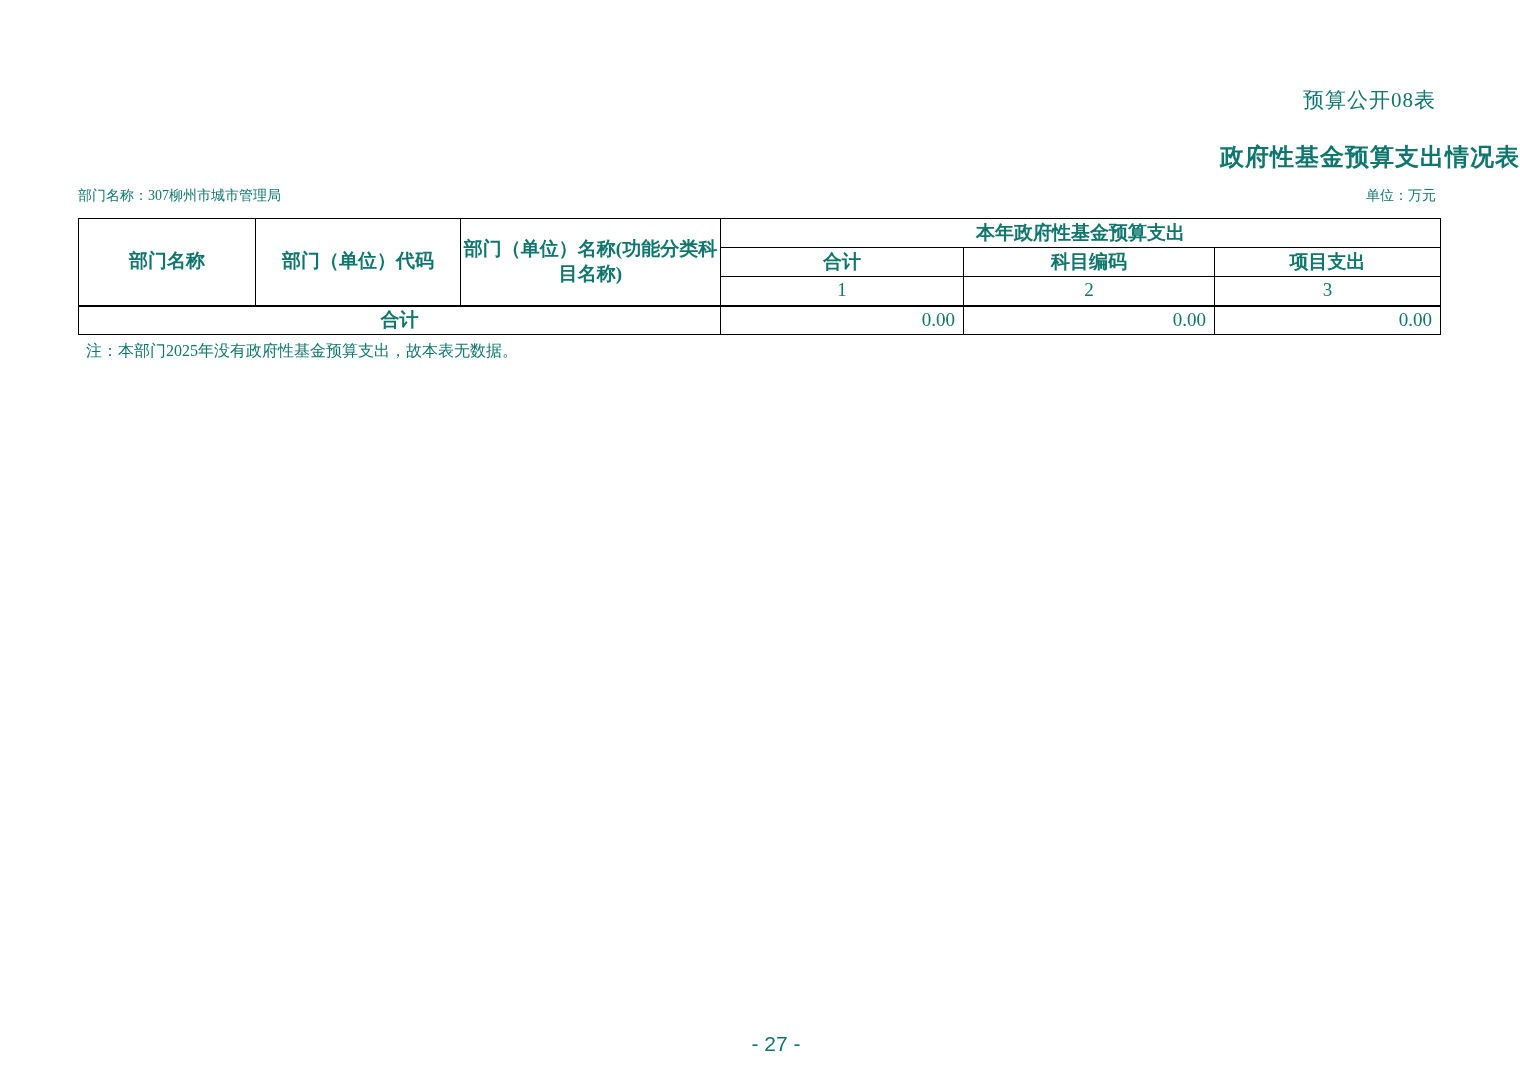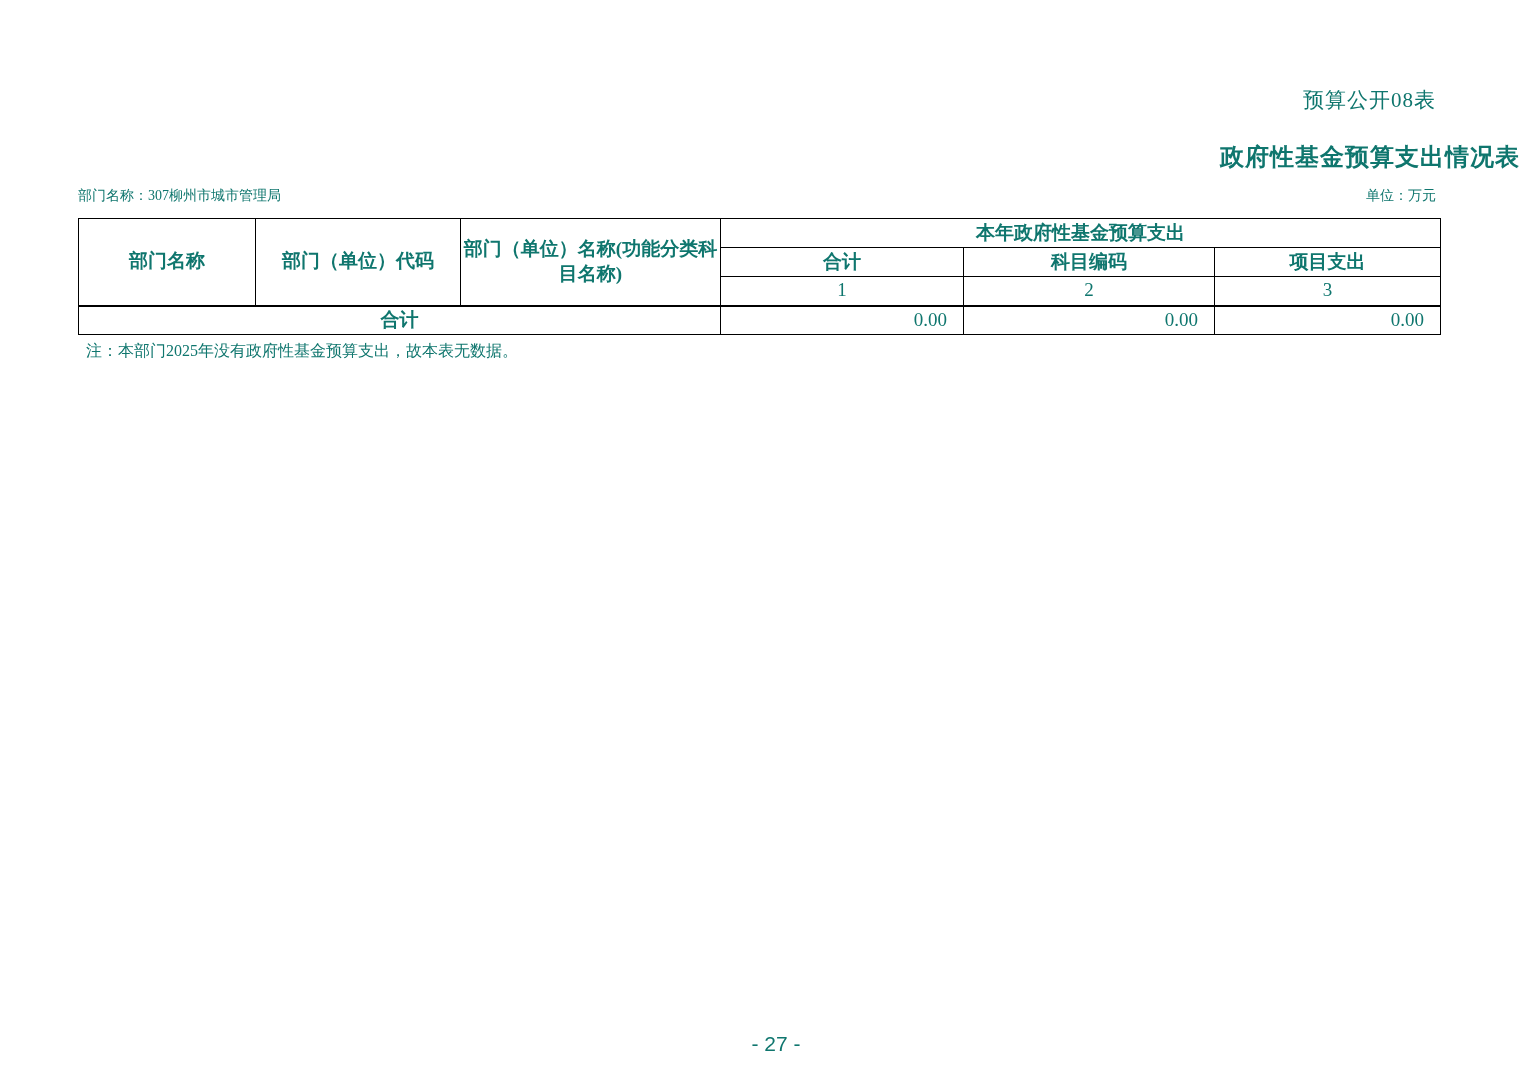--- a/index.html
+++ b/index.html
@@ -60,21 +60,21 @@
     font-weight: normal;
     line-height: 1.3;
     overflow: hidden;
   }
   .budget-table .hrow { height: 29px; }
   .budget-table .drow { height: 29px; }
   .budget-table th.bold, .budget-table td.bold { font-weight: bold; }
   .budget-table .sep-bottom { border-bottom: 2px solid #000000; }
   .budget-table td.num-val {
     text-align: right;
-    padding-right: 16px;
+    padding-right: 8px;
   }
   .note-line {
     position: absolute;
     top: 341px;
     left: 78px;
     font-size: 16px;
     margin-left: 8px;
   }
   .page-number {
     position: absolute;

